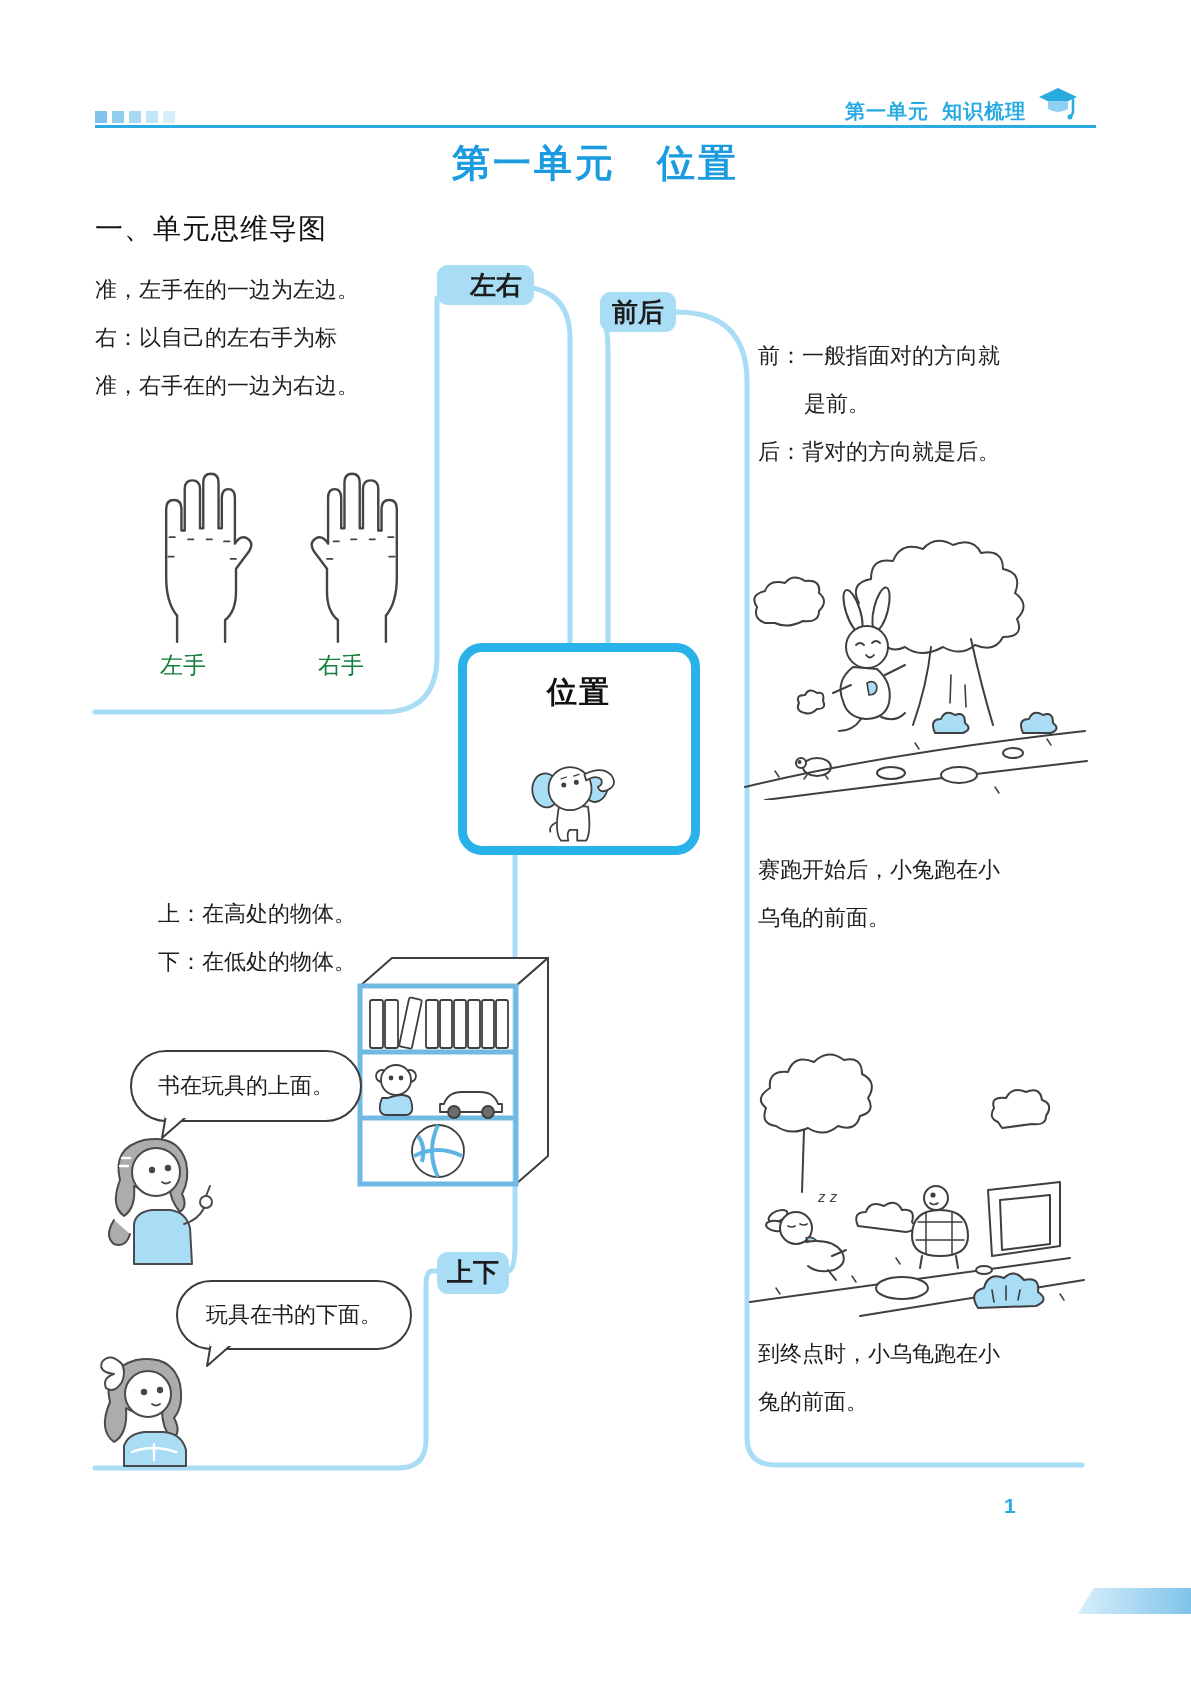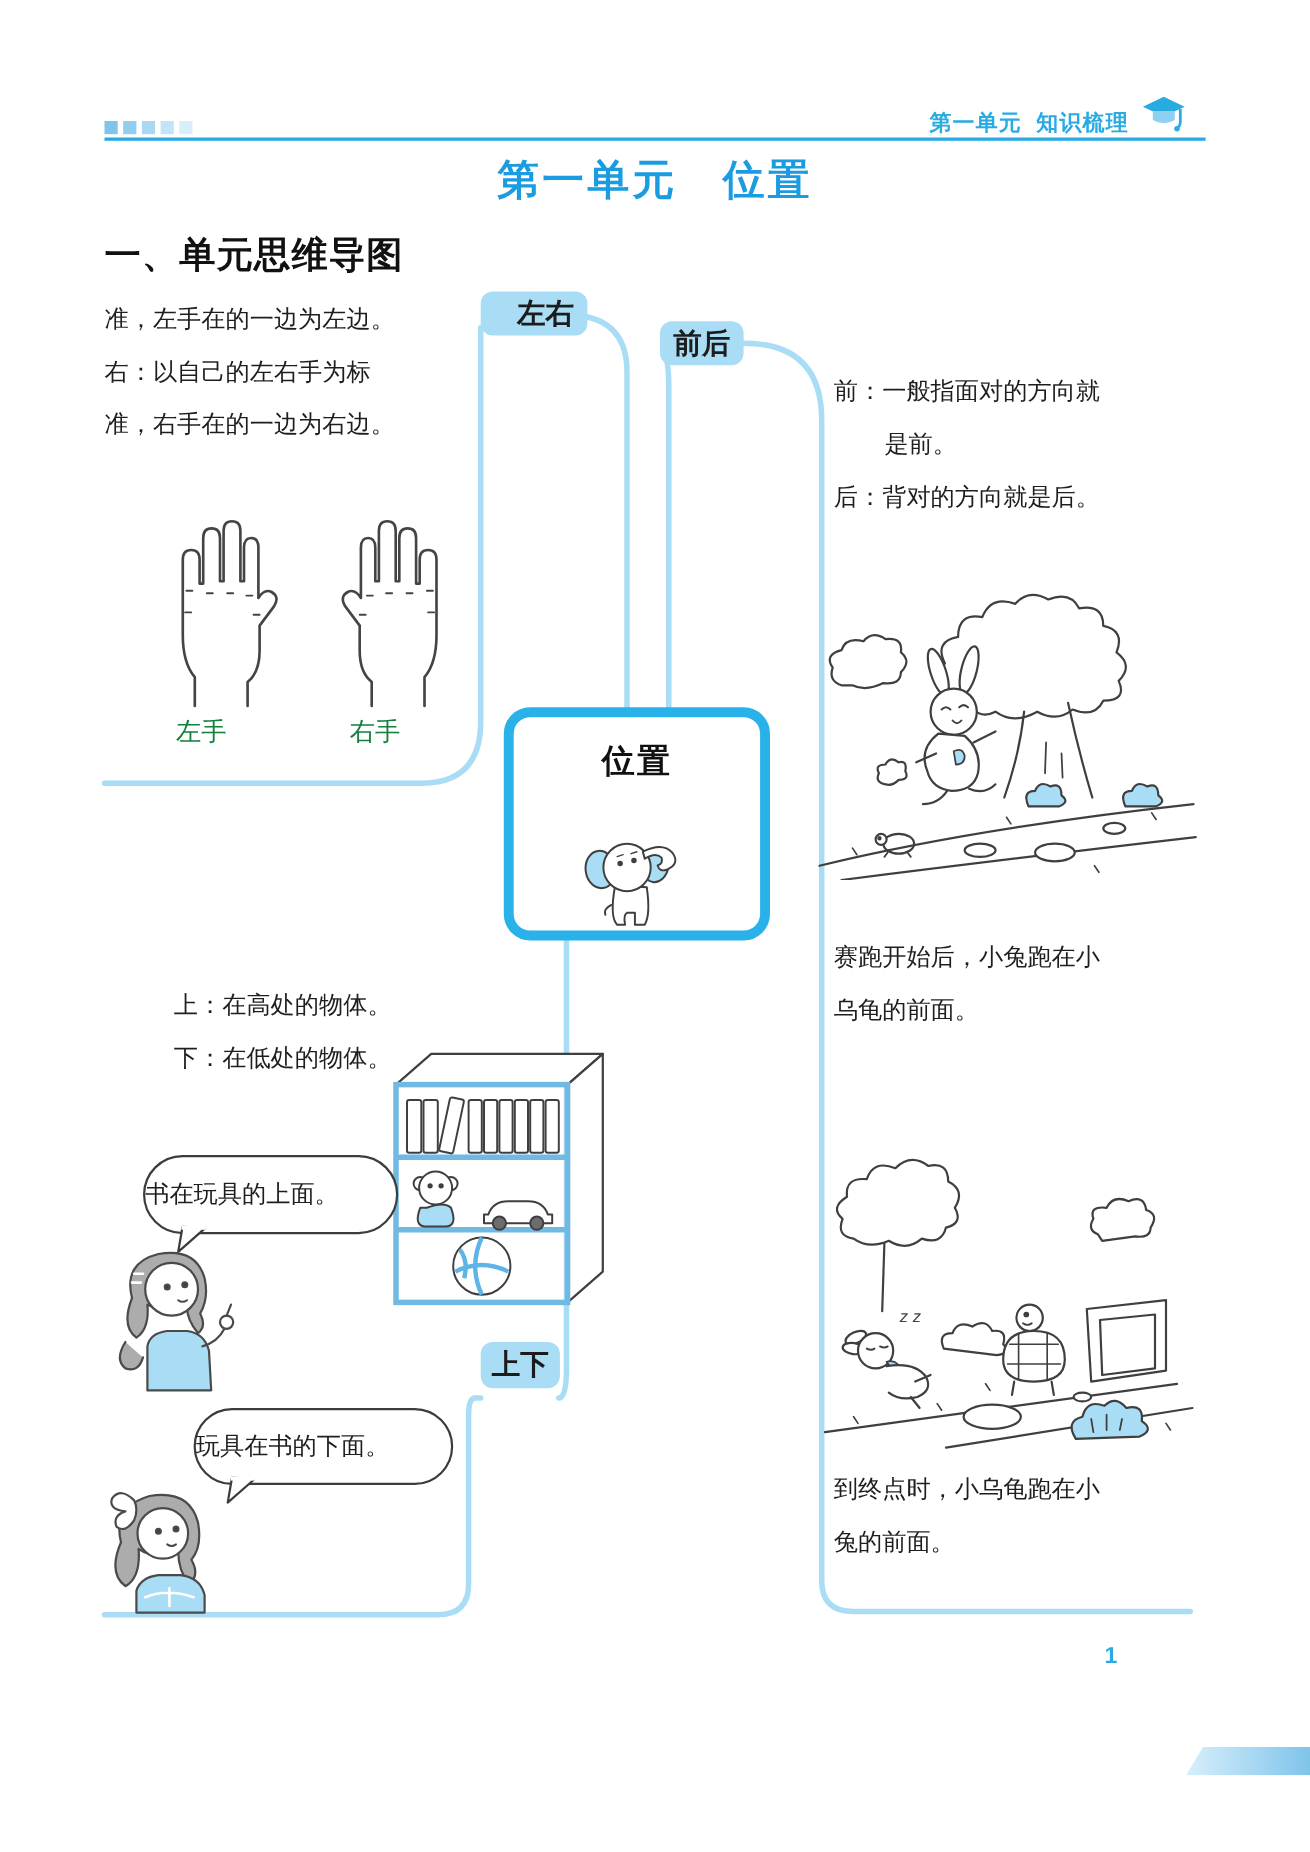--- a/index.html
+++ b/index.html
@@ -5,33 +5,33 @@
   html,body{margin:0;padding:0;background:#ffffff;}
   .page{position:relative;width:1191px;height:1684px;background:#ffffff;overflow:hidden;
         font-family:"Liberation Sans",sans-serif;}
   .abs{position:absolute;}
   
   .hdr-sq{width:12px;height:12px;display:inline-block;margin-right:5px;}
   .hdr-rule{height:3px;background:#29ABE2;}
   .hdr-right{font-size:20px;font-weight:bold;color:#29ABE2;letter-spacing:1px;white-space:nowrap;}
   .doc-title{width:100%;text-align:center;font-family:"Liberation Serif",serif;
              font-weight:bold;font-size:38px;color:#1B9CE0;letter-spacing:3px;}
-  .sec-head{font-size:33px;font-weight:bold;color:#111;letter-spacing:1px;}
+  .sec-head{font-size:28px;font-weight:normal;color:#111;letter-spacing:1px;}
   
   .branch{background:#A9DCF5;border-radius:11px;text-align:center;
           font-weight:bold;font-size:26px;color:#1c1c1c;line-height:40px;}
   .center-node{background:#fff;border:9px solid #29B1EA;border-radius:24px;
                display:flex;flex-direction:column;align-items:center;}
   .center-title{font-size:30px;font-weight:bold;color:#111;margin-top:20px;letter-spacing:2px;}
   .kai{font-family:"Liberation Serif",serif;font-size:22px;color:#1e1e1e;
        line-height:48px;white-space:nowrap;}
   .kai .indent{padding-left:46px;}
   .hand-label{font-family:"Liberation Serif",serif;font-size:23px;color:#15803d;}
   .speech{border:2px solid #3c3c3c;border-radius:36px;background:#fff;
-          display:flex;align-items:center;justify-content:flex-start;
+          display:flex;align-items:center;justify-content:center;
           font-family:"Liberation Serif",serif;font-size:22px;color:#1e1e1e;white-space:nowrap;}
   .pageno{font-size:21px;font-weight:bold;color:#29ABE2;}
   .corner-bar{background:linear-gradient(90deg,#D8EFFB,#7FC4EA);
               clip-path:polygon(14% 0,100% 0,100% 100%,0 100%);}
   svg{display:block;}
 </style>
 </head>
 <body>
 
 <div class="page">
@@ -61,21 +61,21 @@
       <path d="M513 286 Q570 286 570 338 V643"></path>
       <path d="M603 322 Q608 326 608 352 V643"></path>
       <path d="M676 312 Q747 312 747 382 V1437 Q747 1465 776 1465 H1082"></path>
       <path d="M437 1271 L432 1271 Q426 1271 426 1286 V1440 Q426 1468 398 1468 H95"></path>
       <path d="M515 855 V1244 Q515 1271 508 1271"></path>
     </g>
   </svg>
 
   <div class="abs branch" style="left:437px;top:265px;width:76px;height:40px;padding-left:21px;">左右</div>
   <div class="abs branch" style="left:600px;top:292px;width:76px;height:40px;">前后</div>
-  <div class="abs branch" style="left:437px;top:1220px;width:72px;height:42px;">上下</div>
+  <div class="abs branch" style="left:437px;top:1252px;width:72px;height:42px;">上下</div>
 
   <div class="abs center-node" style="left:458px;top:643px;width:224px;height:194px;gap:32px;">
     <div class="center-title">位置</div>
     <svg width="118" height="104" viewBox="0 0 120 106" style="margin-top:6px;">
       <g stroke="#3f3f3f" stroke-width="2" fill="#ffffff" stroke-linejoin="round" stroke-linecap="round">
         <path d="M34 80 Q26 84 28 90" fill="none"></path>
         <ellipse cx="23" cy="44" rx="15" ry="19" fill="#A9DCF5" transform="rotate(-8 23 44)"></ellipse>
         <ellipse cx="79" cy="40" rx="13" ry="17" fill="#A9DCF5" transform="rotate(10 79 40)"></ellipse>
         <path d="M38 60 Q32 92 40 100 L48 100 Q46 90 50 88 L58 88 Q58 96 58 100 L68 100 Q74 90 70 62 Z"></path>
         <circle cx="50" cy="42" r="24"></circle>

